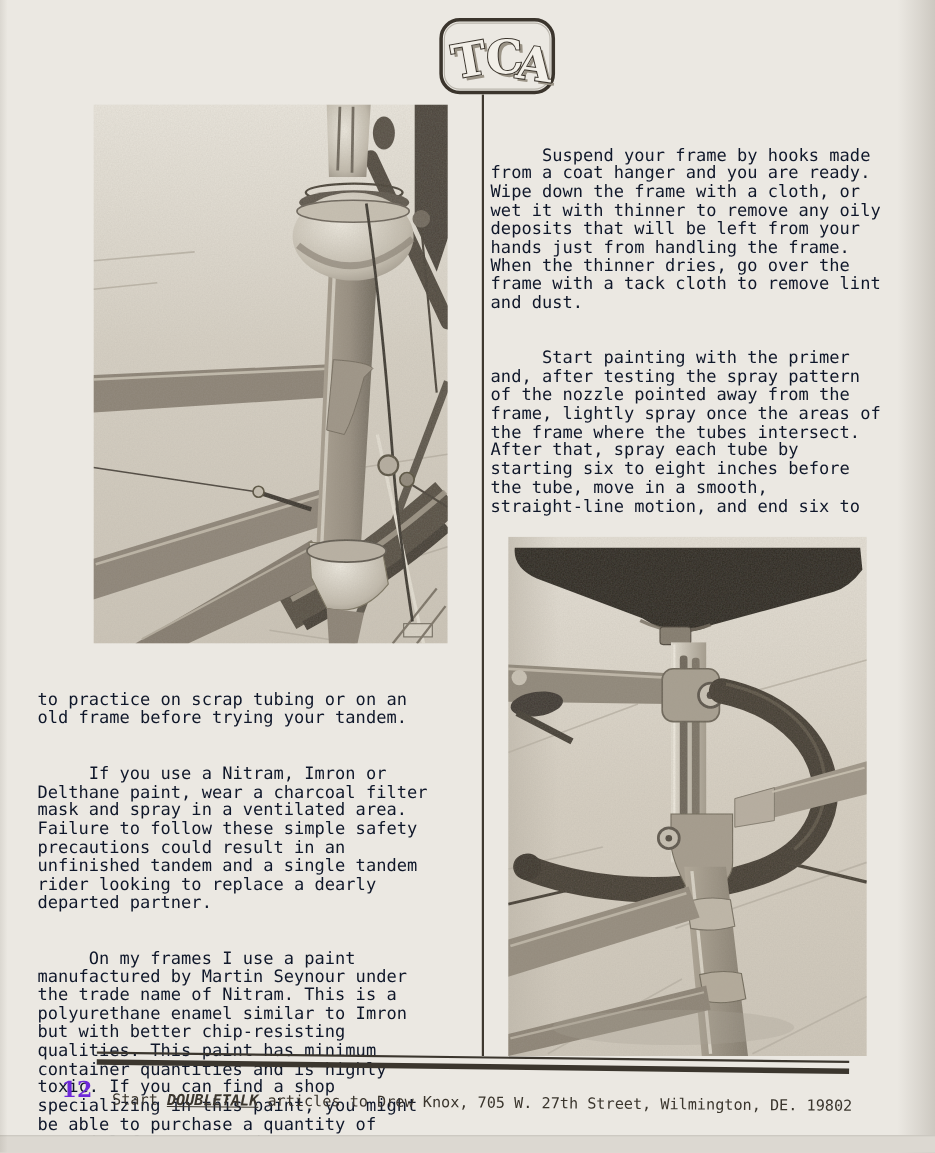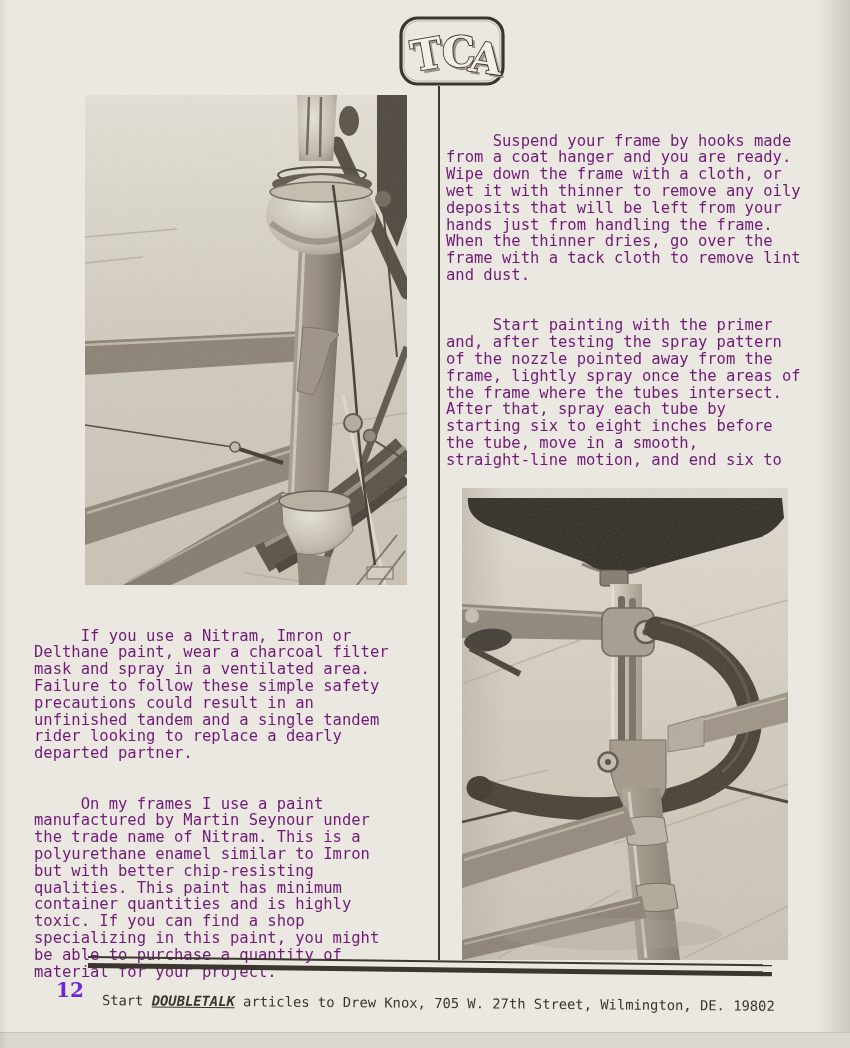--- a/index.html
+++ b/index.html
@@ -16,21 +16,21 @@
     background:#dcd8d1; border-top:1px solid #c9c5bd; }
   .edge-left { position:absolute; top:0; left:0; width:7px; height:100%;
     background:linear-gradient(to right, rgba(120,114,102,0.14), rgba(120,114,102,0)); }
 
   .logo { position:absolute; left:397px; top:14px; width:110px; height:74px; }
   .divider { position:absolute; left:438px; top:86px; width:2px; height:874px; background:#3e382f; }
 
   .bodytext {
     position:absolute; white-space:pre;
     font-size:15.5px; line-height:16.8px; letter-spacing:0;
-    color:#701a75;
+    color:#0f172a;
   }
   .bodytext div { margin:0; }
   .col-right { left:446px; top:99px; width:392px; }
   .col-left  { left:34px;  top:594px; width:392px; }
 
   .photo { position:absolute; display:block; }
   .photo-left  { left:85px;  top:95px; }
   .photo-right { left:462px; top:488px; }
 
   .footer-rule { position:absolute; left:88px; top:956px; width:684px;
@@ -273,20 +273,22 @@
 of the nozzle pointed away from the
 frame, lightly spray once the areas of
 the frame where the tubes intersect.
 After that, spray each tube by
 starting six to eight inches before
 the tube, move in a smooth,
 straight-line motion, and end six to</div>
   </div>
 
   <div class="bodytext col-left">
+    <div>to practice on scrap tubing or on an
+old frame before trying your tandem.</div>
     <div>     If you use a Nitram, Imron or
 Delthane paint, wear a charcoal filter
 mask and spray in a ventilated area.
 Failure to follow these simple safety
 precautions could result in an
 unfinished tandem and a single tandem
 rider looking to replace a dearly
 departed partner.</div>
     <div>     On my frames I use a paint
 manufactured by Martin Seynour under

